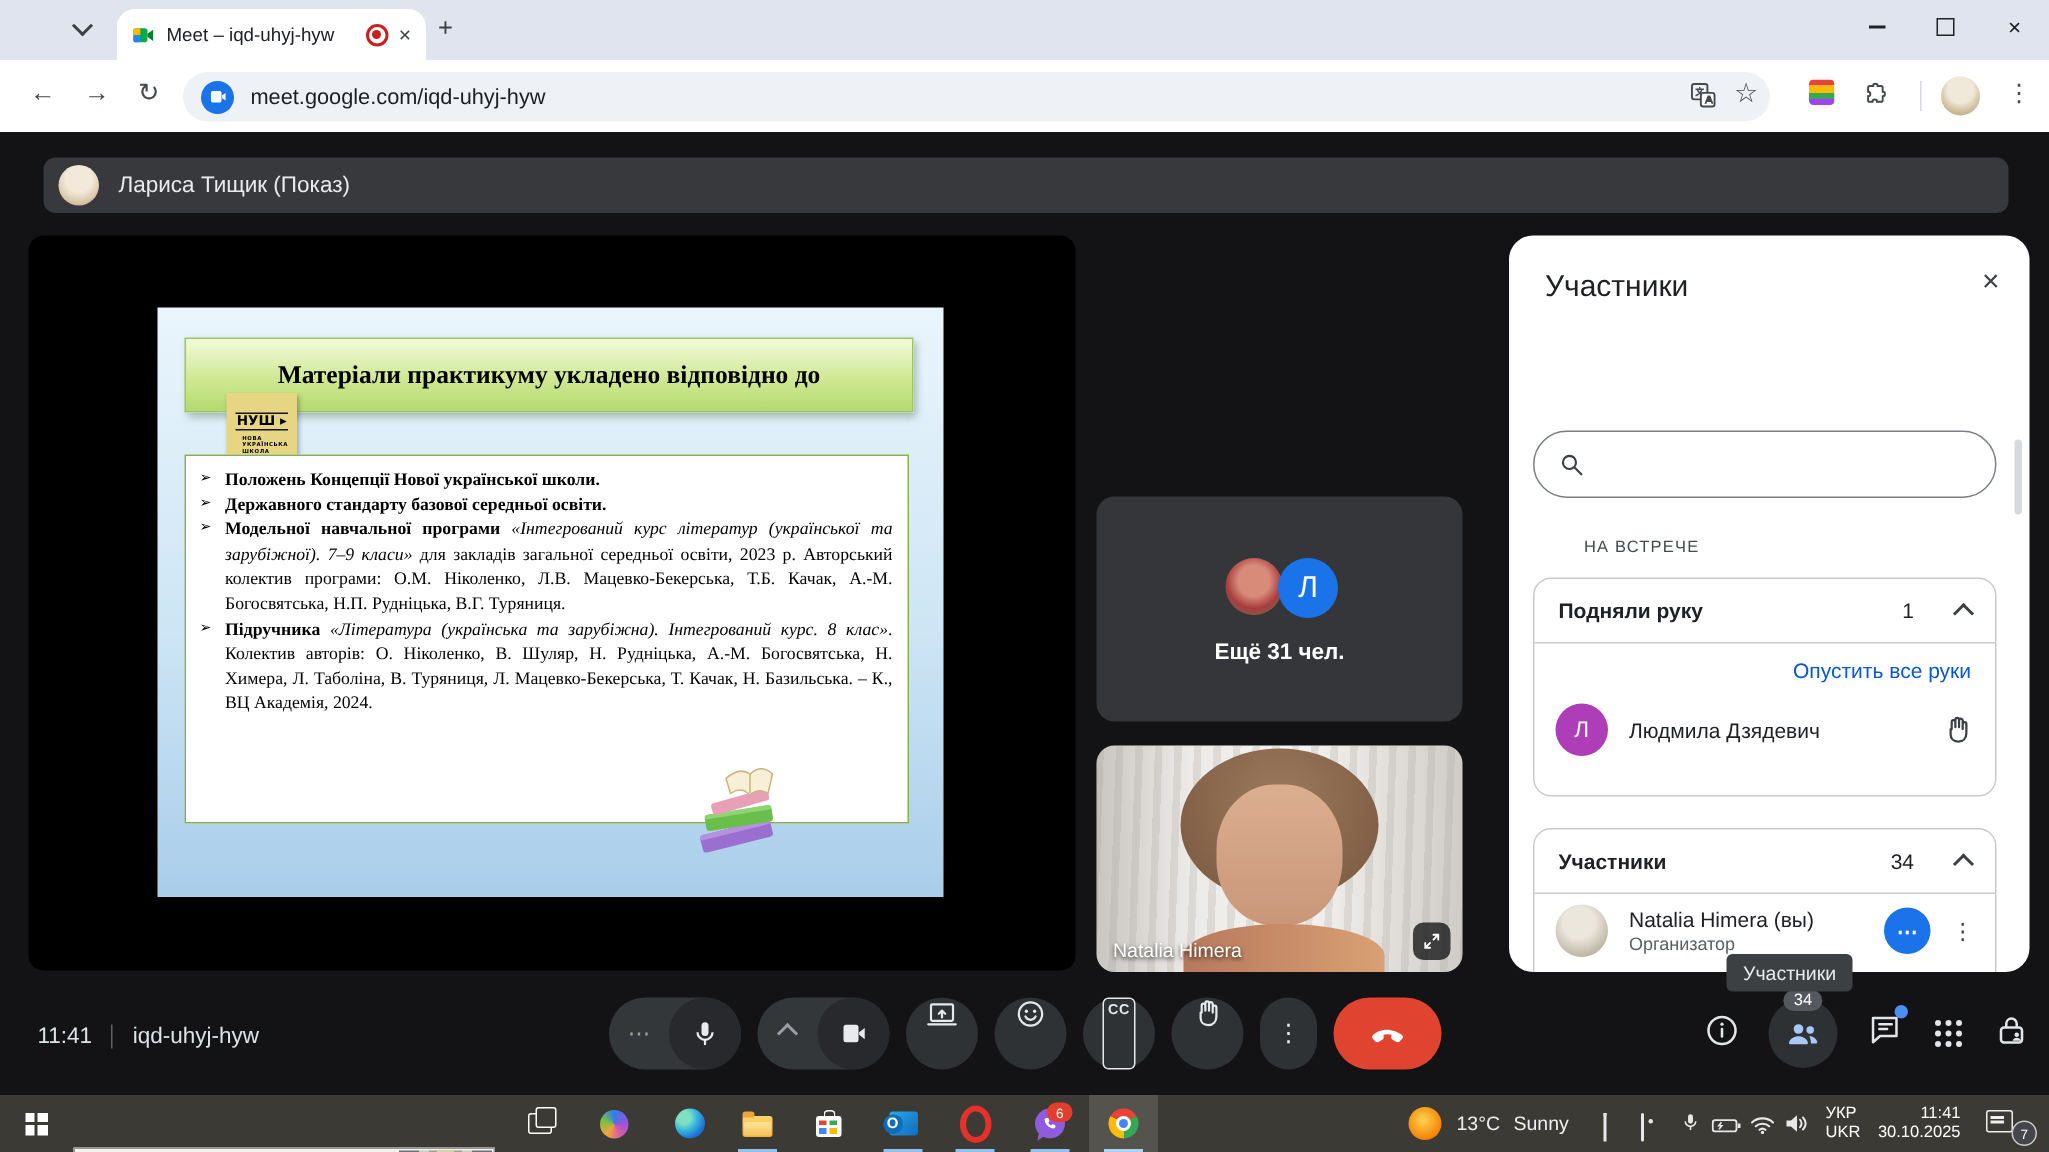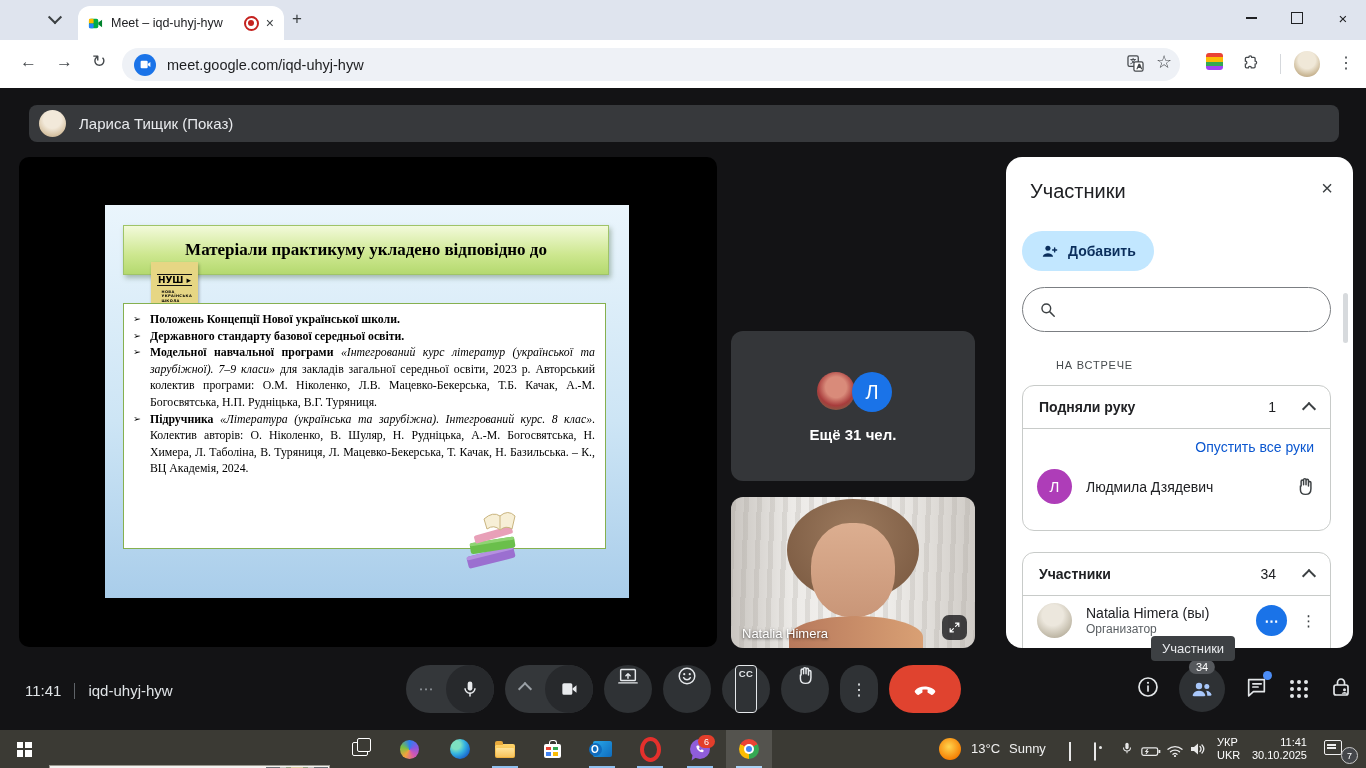--- a/index.html
+++ b/index.html
@@ -288,28 +288,20 @@
       <span class="t3exp">
         <svg viewBox="0 0 24 24" width="13" height="13" fill="none" stroke="#fff" stroke-width="2.2" stroke-linecap="round">
             <path d="M14 4h6v6M20 4l-6 6M10 20H4v-6M4 20l6-6"></path>
           </svg>
       </span>
     </div>
 
     <div class="panel">
       <div class="ptitle">Участники</div>
       <div class="pclose">×</div>
-      <div class="padd">
-        <svg viewBox="0 0 24 24" width="19" height="19">
-            <circle cx="10" cy="8" r="3.2" fill="#0a2e5c"></circle>
-            <path d="M3.5 18.5c.7-2.7 3.3-4.3 6.5-4.3s5.8 1.6 6.5 4.3z" fill="#0a2e5c"></path>
-            <path d="M18.5 7.5v5M16 10h5" stroke="#0a2e5c" stroke-width="1.8" fill="none" stroke-linecap="round"></path>
-          </svg>
-        <span>Добавить</span>
-      </div>
       <div class="psearch">
         <svg viewBox="0 0 24 24" width="19" height="19" fill="none" stroke="#3c4043" stroke-width="1.8" stroke-linecap="round">
             <circle cx="10.5" cy="10.5" r="5.5"></circle>
             <path d="M15 15l5.5 5.5"></path>
           </svg>
       </div>
       <div class="psection">НА ВСТРЕЧЕ</div>
 
       <div class="card c1">
         <div class="cardhd">

